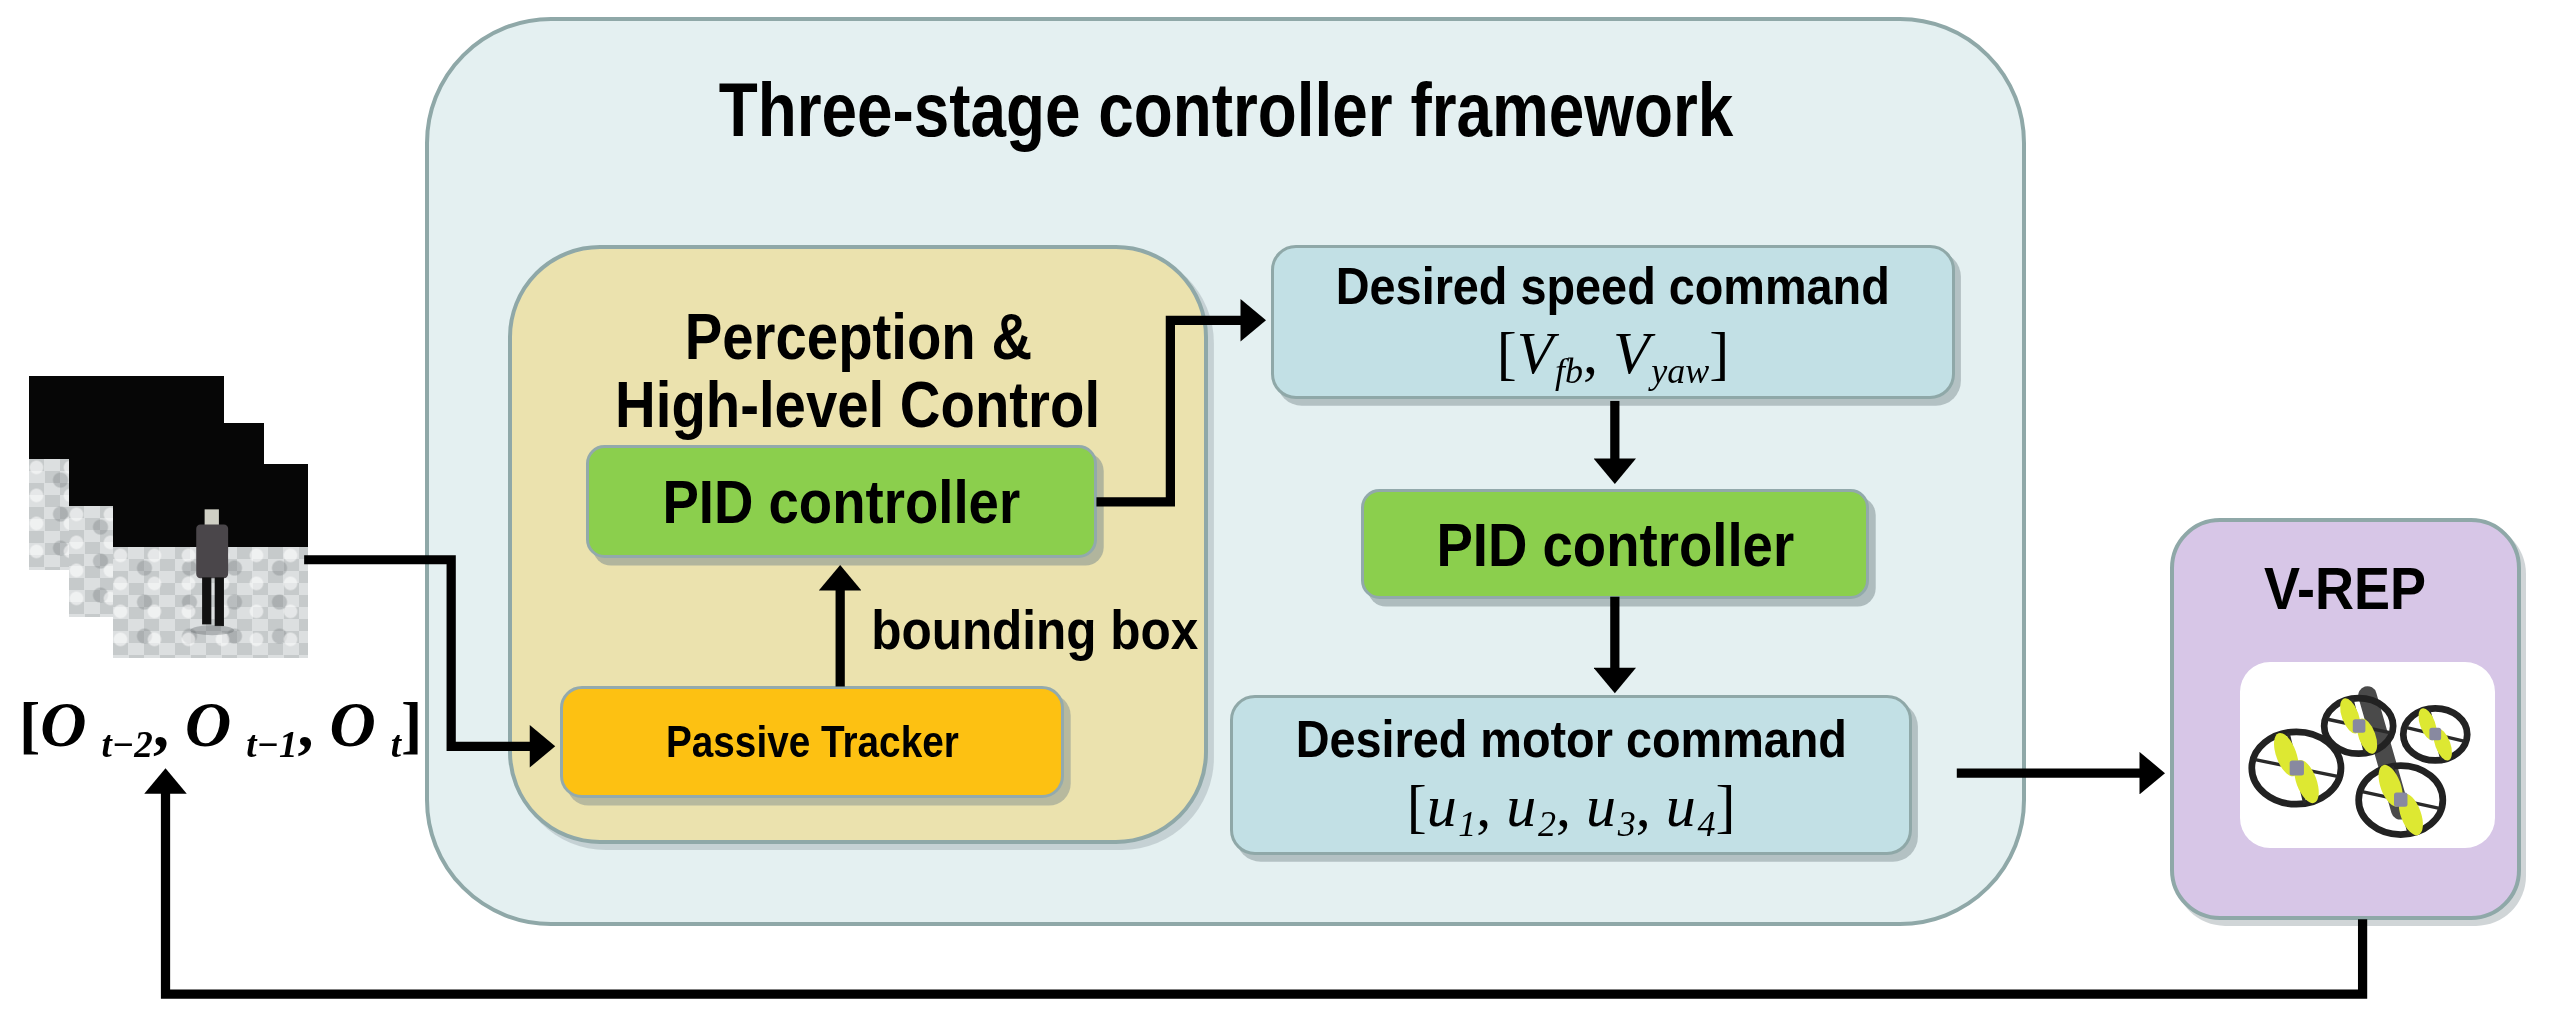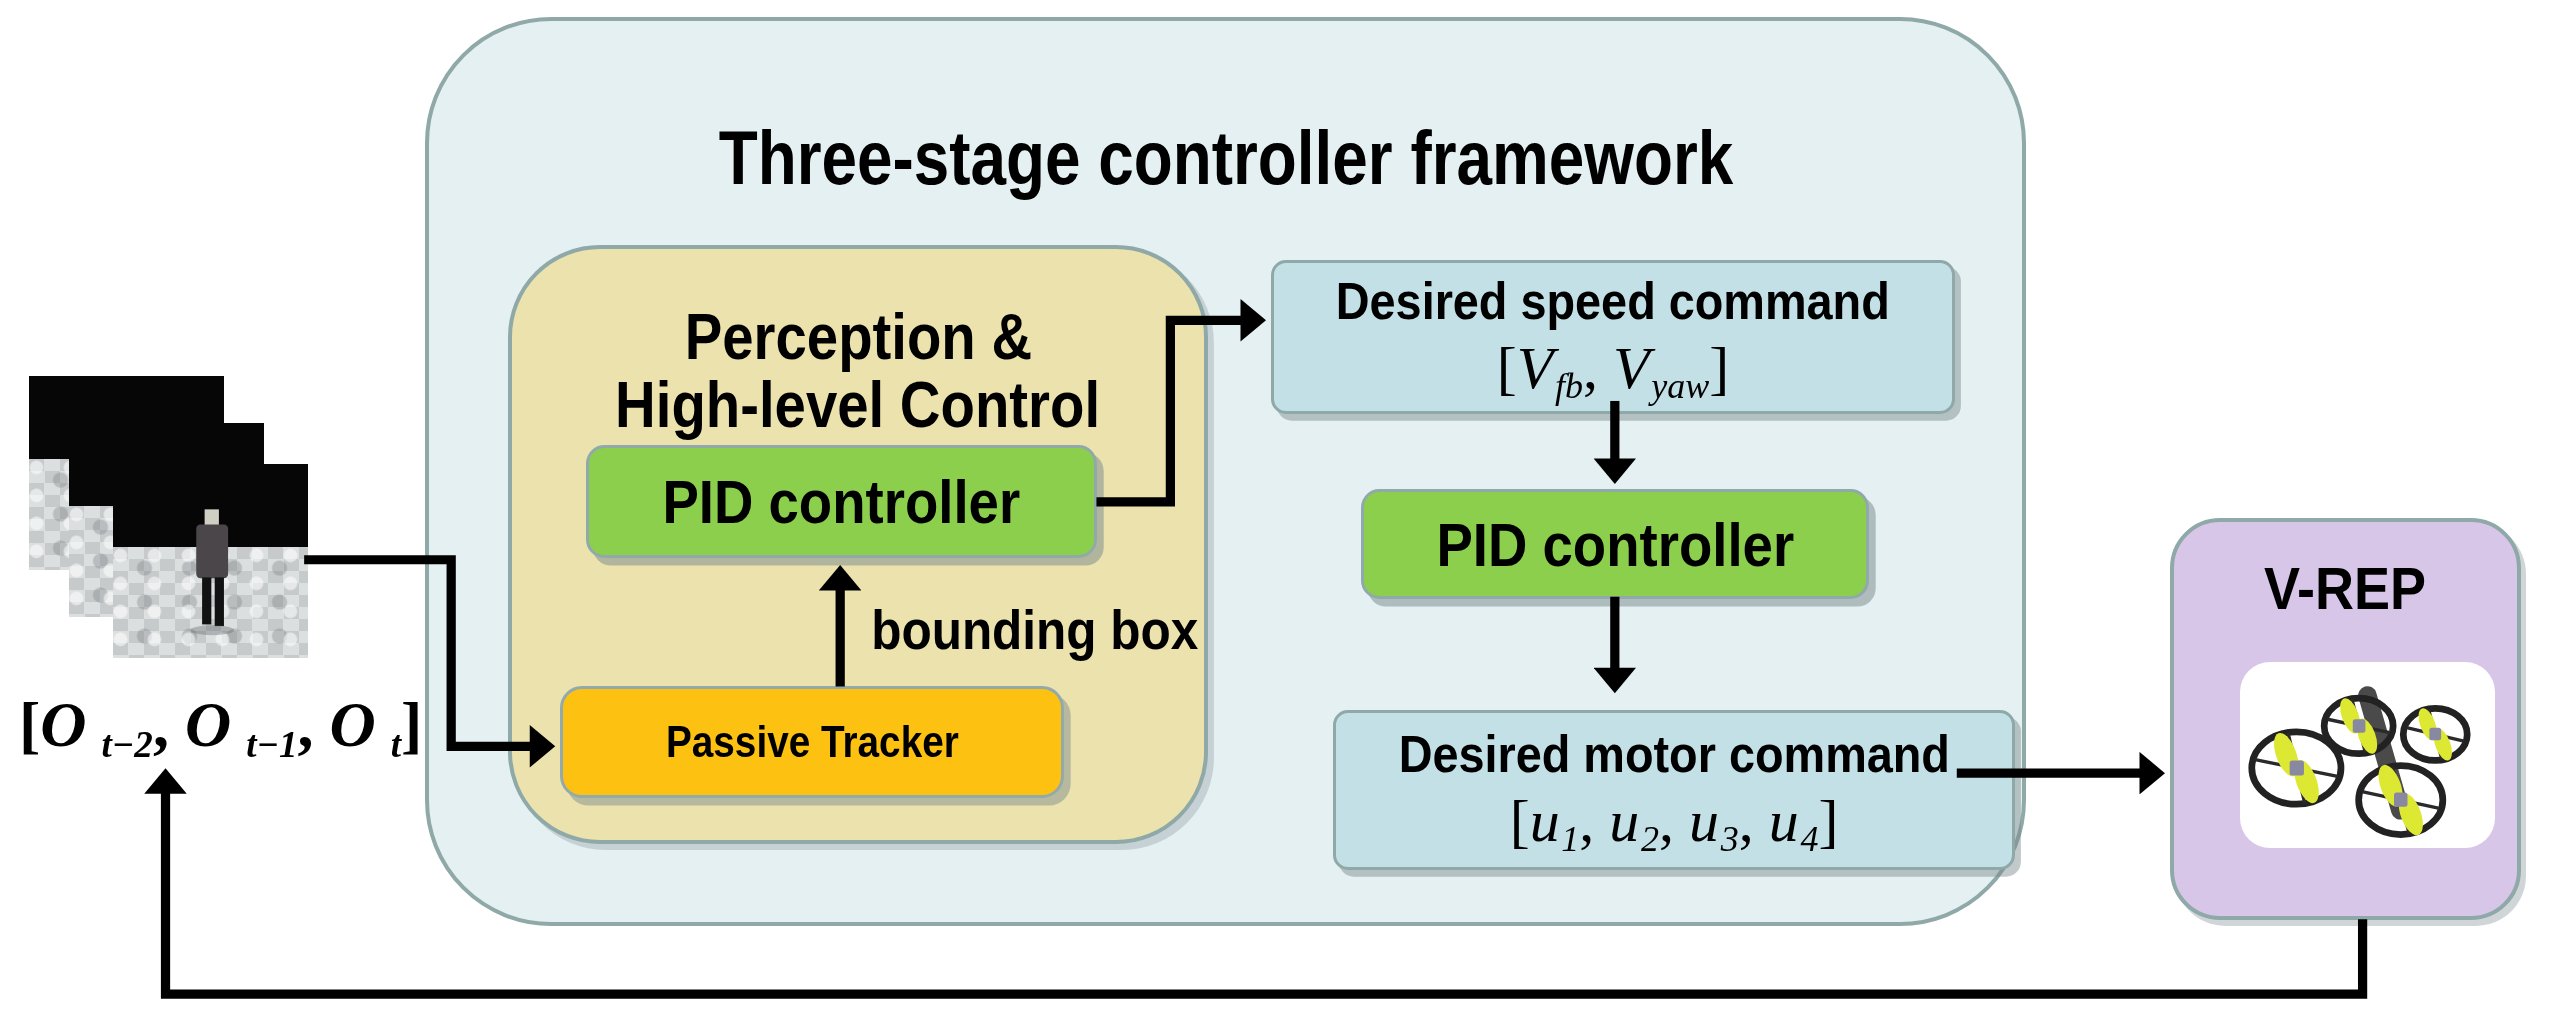--- a/index.html
+++ b/index.html
@@ -9,41 +9,41 @@
   .center{display:flex;align-items:center;justify-content:center;}
   .col{display:flex;flex-direction:column;align-items:center;justify-content:center;}
   .cx84{display:inline-block;transform:scaleX(.84);transform-origin:center;white-space:nowrap;}
   .cx88{display:inline-block;transform:scaleX(.88);transform-origin:center;white-space:nowrap;}
   .cx90{display:inline-block;transform:scaleX(.90);transform-origin:center;white-space:nowrap;}
 
   
   #framework{left:425px;top:17px;width:1601px;height:909px;border-radius:126px;
              background:var(--framework_bg,#e4f0f1);border:4.2px solid var(--framework_border,#8fa8a8);}
   #framework-title{left:425px;top:64px;width:1601px;text-align:center;
-                   font-weight:bold;font-size:76px;line-height:92px;margin-top:48px;}
+                   font-weight:bold;font-size:76px;line-height:92px;}
   #perception-box{left:508px;top:245px;width:700px;height:599px;border-radius:92px;
                   background:var(--perception_bg,#ebe2ae);border:4.2px solid var(--framework_border,#8fa8a8);
                   box-shadow:5.9px 5.9px 0 rgba(125,140,145,.30);}
   #perception-title{left:508px;top:259px;width:700px;text-align:center;
                     font-weight:bold;font-size:64px;line-height:68px;margin-top:44px;}
   .pid-box{background:var(--pid_green,#8bcf4d);border:3.4px solid #92a9ab;border-radius:18.5px;
            box-shadow:6.7px 7.6px 0 rgba(120,135,140,.50);
            font-weight:bold;font-size:62px;}
   #pid1{left:586px;top:445px;width:511px;height:113px;}
   #pid2{left:1361px;top:489px;width:508px;height:110px;}
   #tracker{left:560px;top:686px;width:504px;height:112px;border-radius:22px;
            background:var(--tracker_orange,#fdc112);border:3.4px solid #93aaad;
            box-shadow:6.7px 7.6px 0 rgba(120,135,140,.45);
            font-weight:bold;font-size:44px;}
   #bounding-label{left:847px;top:598px;width:370px;text-align:right;
                   font-weight:bold;font-size:55px;}
-  .cmd-box{background:var(--command_blue,#c2e0e5);border:3.4px solid #8fa8a8;border-radius:15px;
-           box-shadow:5.9px 6.7px 0 rgba(120,135,140,.45);margin-top:15px;}
+  .cmd-box{background:var(--command_blue,#c2e0e5);border:3.4px solid #8fa8a8;border-radius:25px;
+           box-shadow:5.9px 6.7px 0 rgba(120,135,140,.45);}
   #speed-box{left:1271px;top:245px;width:684px;height:154px;}
-  #motor-box{left:1333px;top:695px;width:682px;height:160px;}
+  #motor-box{left:1230px;top:695px;width:682px;height:160px;}
   .cmd-title{font-weight:bold;font-size:52px;line-height:62px;}
   .math{font-family:"Liberation Serif",serif;font-size:60px;line-height:72px;font-style:normal;}
   .math .it{font-style:italic;}
   .math sub{font-size:60%;vertical-align:-0.28em;line-height:0;margin-left:1.7px;}
   #vrep-box{left:2170px;top:518px;width:351px;height:402px;border-radius:50px;
             background:var(--vrep_purple,#d7c6e7);border:4.2px solid #8fa8a8;
             box-shadow:5px 5.9px 0 rgba(120,135,140,.35);}
   #vrep-title{position:absolute;left:0;top:32px;width:100%;text-align:center;
               font-weight:bold;font-size:60px;}
   #drone-box{position:absolute;left:66px;top:140px;width:255px;height:186px;

